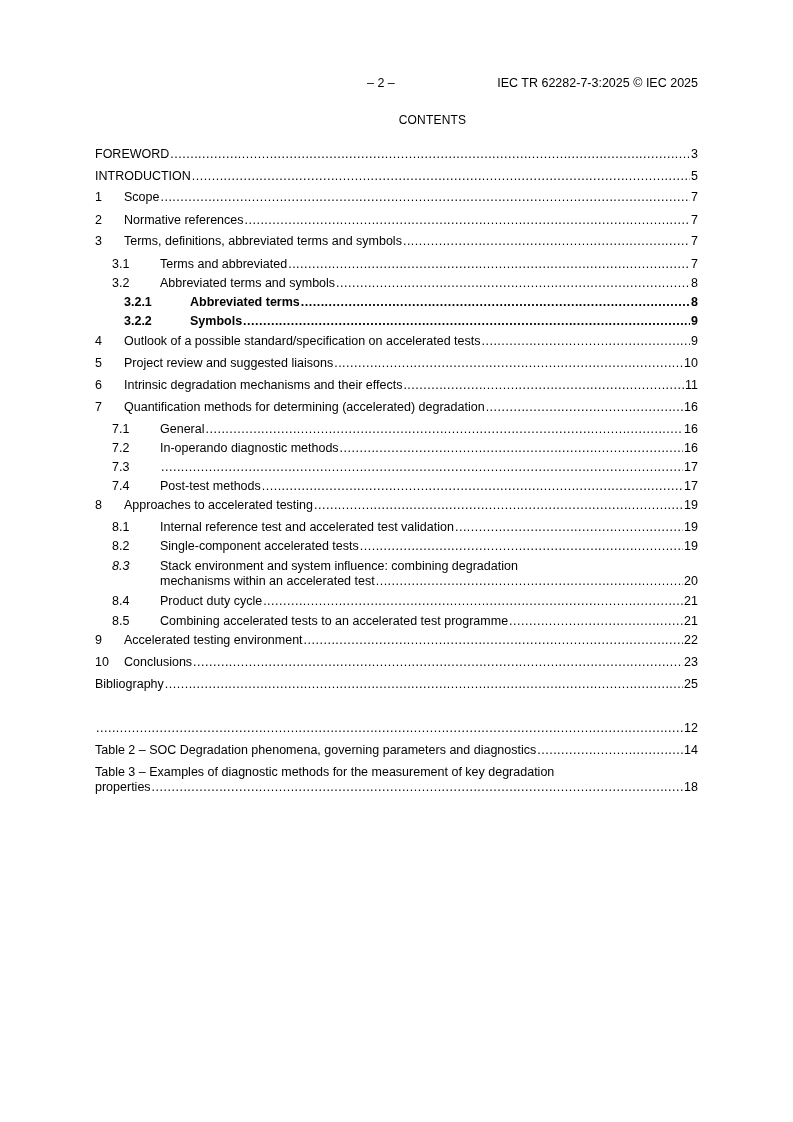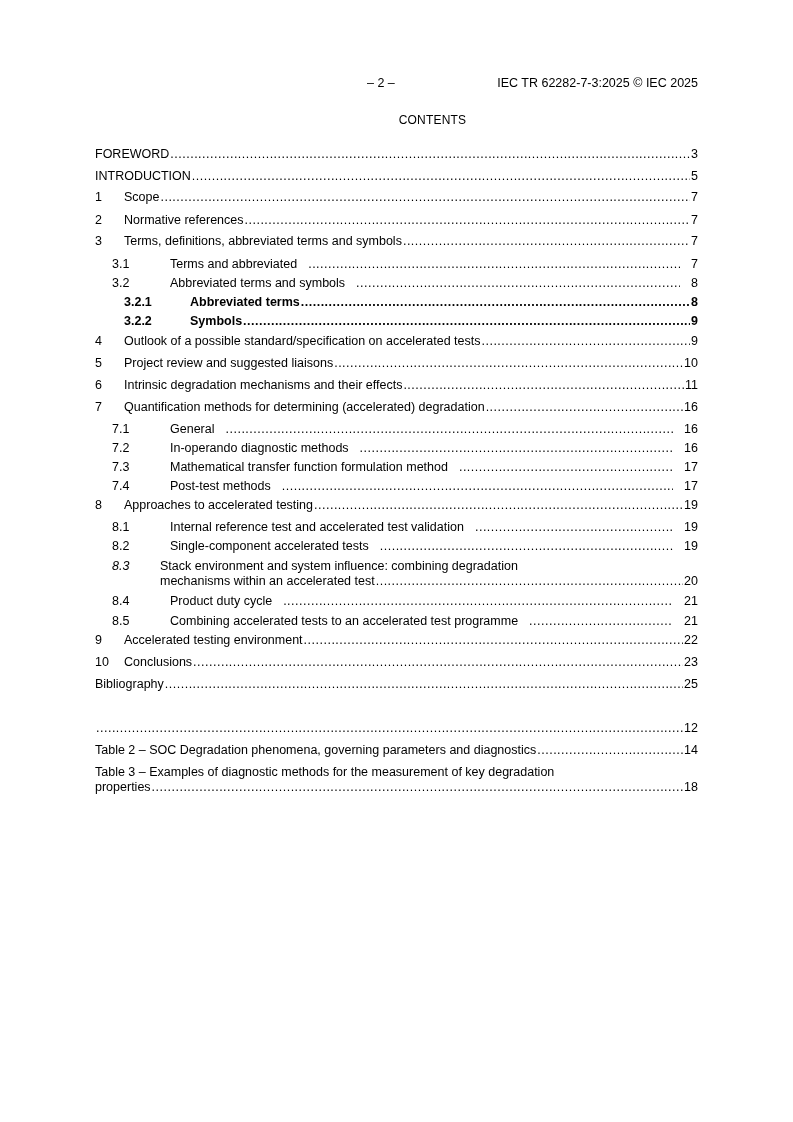--- a/index.html
+++ b/index.html
@@ -10,21 +10,21 @@
   .header .ref { position: absolute; right: 95px; }
   .title { position: absolute; top: 113px; left: 0; width: 793px; text-align: center; font-size: 12px; letter-spacing: 0.2px; padding-left: 36px; }
   .toc { position: absolute; left: 95px; width: 603px; font-size: 12.5px; }
   .row { position: absolute; left: 0; width: 603px; display: flex; align-items: baseline; white-space: nowrap; height: 16px; line-height: 16px; }
   .num { display: inline-block; flex: none; }
   .lbl { flex: none; }
   .dots { flex: 1 1 auto; overflow: hidden; margin: 0 1px; }
   .dots::after { content: "..................................................................................................................................................................................................................................................................................................................................."; letter-spacing: 0.5px; }
   .pg { flex: none; text-align: right; }
   .l1 .num { width: 29px; }
-  .l2 { padding-left: 17px; width: 586px; gap: 10px; }
+  .l2 { padding-left: 17px; width: 586px; }
   .l2 .num { width: 48px; }
   .l3 { padding-left: 29px; width: 574px; font-weight: bold; }
   .l3 .num { width: 66px; }
   .multi { height: 32px; display: block; }
   .multi .line1 { position: absolute; left: 65px; top: 0; }
   .multi .num { position: absolute; left: 17px; top: 0; font-style: italic; }
   .multi .line2 { position: absolute; left: 65px; right: 0; top: 15px; display: flex; align-items: baseline; }
   .tab .line1 { position: absolute; left: 0; top: 0; }
   .tab .line2 { position: absolute; left: 0; right: 0; top: 15px; display: flex; align-items: baseline; }
 </style>
@@ -122,21 +122,20 @@
       <span class="pg">16</span>
   </div>
   <div class="row l2" style="top:440px">
     <span class="num">7.2</span>
       <span class="lbl">In-operando diagnostic methods</span>
       <span class="dots"></span>
       <span class="pg">16</span>
   </div>
   <div class="row l2" style="top:459px">
     <span class="num">7.3</span>
-      <span class="lbl">Mathematical transfer function formulation method</span>
       <span class="dots"></span>
       <span class="pg">17</span>
   </div>
   <div class="row l2" style="top:478px">
     <span class="num">7.4</span>
       <span class="lbl">Post-test methods</span>
       <span class="dots"></span>
       <span class="pg">17</span>
   </div>
   <div class="row l1" style="top:497px">

